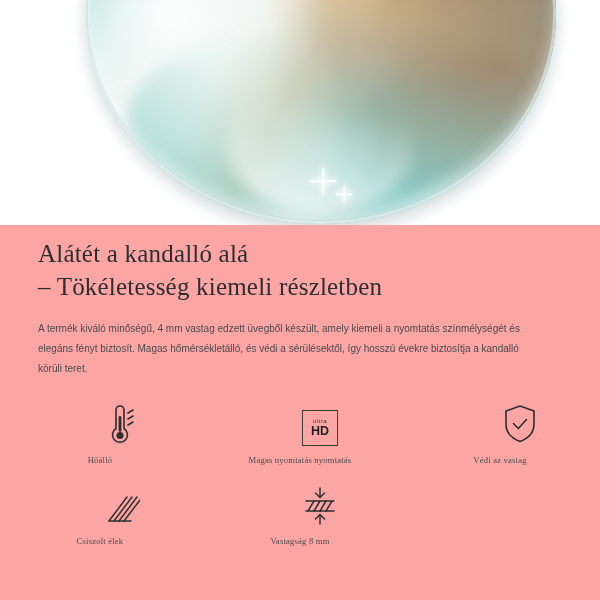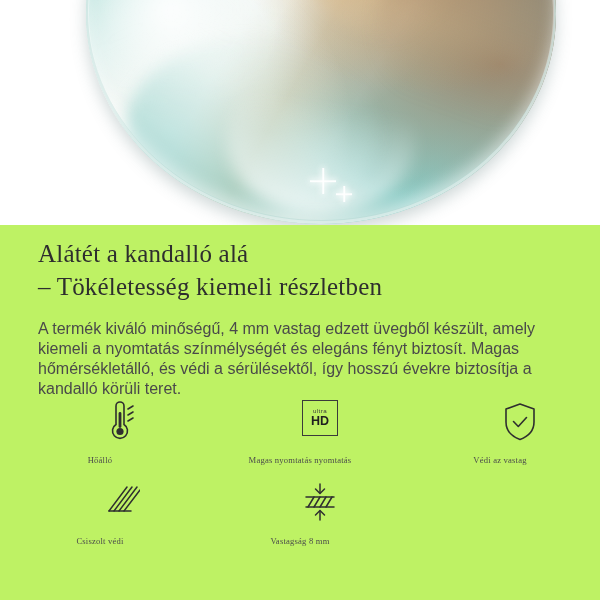--- a/index.html
+++ b/index.html
@@ -10,21 +10,21 @@
     width: 600px;
     height: 600px;
     background: #ffffff;
     font-family: "Liberation Sans", sans-serif;
     overflow: hidden;
   }
   .page {
     position: relative;
     width: 600px;
     height: 600px;
-    background: #bef264;
+    background: #fca5a5;
     overflow: hidden;
   }
 
   
   .hero {
     position: relative;
     width: 600px;
     height: 225px;
     overflow: hidden;
     background: #ffffff;
@@ -126,21 +126,21 @@
     font-size: 25px;
     line-height: 33px;
     color: #2e2e2e;
     letter-spacing: 0.2px;
   }
   .headline .line2 { display: block; }
 
   .paragraph {
     margin: 0;
     padding: 16px 55px 0 38px;
-    font-size: 16px;
+    font-size: 10px;
     line-height: 20px;
     color: #4a4a4a;
   }
 
   
   .features {
     position: absolute;
     left: 0; top: 400px;
     width: 600px;
     display: grid;
@@ -149,21 +149,21 @@
   }
   .feature {
     display: flex;
     flex-direction: column;
     align-items: center;
     justify-content: flex-start;
   }
   .feature-icon {
     height: 46px;
     display: flex;
-    align-items: flex-start;
+    align-items: flex-end;
     justify-content: center;
     margin-left: 40px;
   }
   .feature-label {
     margin-top: 9px;
     font-size: 8.6px;
     color: #4b4b4b;
     text-align: center;
     letter-spacing: 0.2px;
     font-family: Liberation Serif, serif;
@@ -256,21 +256,21 @@
     <div class="feature">
       <div class="feature-icon">
         <svg width="40" height="36" viewBox="0 0 40 36" fill="none" stroke="#2f2f2f" stroke-width="1.5" stroke-linecap="round">
           <path d="M9 30 L27 6"></path>
           <path d="M14 30 L32 6"></path>
           <path d="M19 30 L37 6"></path>
           <path d="M24 30 L40 9"></path>
           <path d="M9 30 H31"></path>
         </svg>
       </div>
-      <div class="feature-label">Csiszolt védi</div>
+      <div class="feature-label">Csiszolt élek</div>
     </div>
 
     <div class="feature">
       <div class="feature-icon">
         <svg width="44" height="42" viewBox="0 0 44 42" fill="none" stroke="#2f2f2f" stroke-width="1.5" stroke-linecap="round">
           <path d="M22 3 v9"></path>
             <path d="M17.5 8 L22 12.5 L26.5 8"></path>
           <path d="M22 39 v-9"></path>
             <path d="M17.5 34 L22 29.5 L26.5 34"></path>
           <path d="M8 16 H36"></path>

